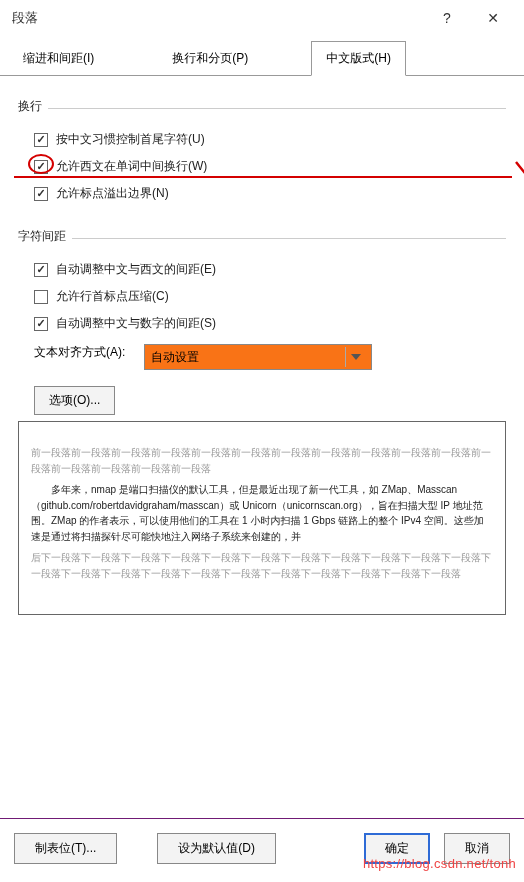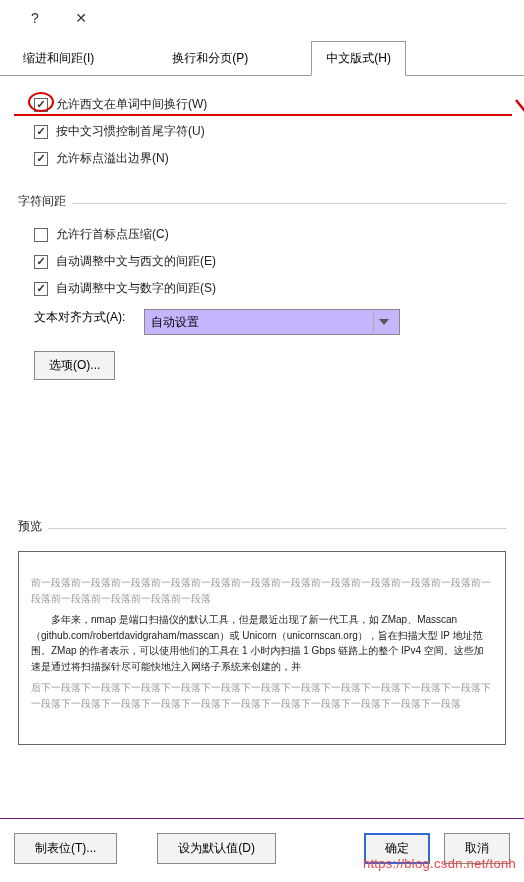--- a/index.html
+++ b/index.html
@@ -76,26 +76,26 @@
     .red-check {
       position: absolute; right: -42px; top: -10px;
       width: 34px; height: 28px;
     }
     .field-row {
       display: flex; align-items: flex-start;
       margin: 12px 0 10px 0;
     }
     .field-label { width: 110px; }
     .select {
-      width: 256px; height: 26px;
+      width: 228px; height: 26px;
       border: 1px solid #888;
       display: flex; align-items: center;
       padding: 0 6px;
       justify-content: space-between;
-      background: #c4b5fd;
+      background: #f97316;
     }
     .select .caret {
       width: 20px; height: 20px;
       border-left: 1px solid #aaa;
       display: flex; align-items: center; justify-content: center;
     }
     .btn-small {
       border: 1px solid #888;
       padding: 5px 14px;
       background: #f3f3f3;
@@ -135,20 +135,21 @@
       color: #ef4444; font-size: 13px; letter-spacing: 0.3px;
       pointer-events: none;
     }
     .group-header { display: flex; align-items: center; }
     .group-header .line { flex:1; border-top:1px solid #ccc; margin-left:6px; margin-top:2px; }
   </style>
 </head>
 <body>
 
 <div class="titlebar">
+  <span class="title">段落</span>
   <div class="btn">
       <span>?</span>
     </div>
   <div class="btn">
       <span>✕</span>
     </div>
 </div>
 
 <div class="tabs">
   <div class="tab">
@@ -157,52 +158,56 @@
   <div class="tab">
     <span>换行和分页(P)</span>
   </div>
   <div class="tab active">
     <span>中文版式(H)</span>
   </div>
 </div>
 
 <div class="panel">
 
+  <div class="group-header">
+    <div class="group-title">换行</div>
+    <div class="line"></div>
+  </div>
   <div class="group-body">
+    <div class="chk-row">
+      <div class="chk checked"></div>
+      <span class="chk-label">按中文习惯控制首尾字符(U)</span>
+    </div>
     <div class="chk-row underlined">
       <div class="red-circle"></div>
       <div class="chk checked"></div>
       <span class="chk-label">允许西文在单词中间换行(W)</span>
       <div class="red-under"></div>
       <svg class="red-check" viewBox="0 0 34 28">
         <path d="M2 14 L10 24 L32 2" stroke="#d40000" stroke-width="2.5" fill="none"></path>
       </svg>
     </div>
     <div class="chk-row">
       <div class="chk checked"></div>
-      <span class="chk-label">按中文习惯控制首尾字符(U)</span>
-    </div>
-    <div class="chk-row">
-      <div class="chk checked"></div>
       <span class="chk-label">允许标点溢出边界(N)</span>
     </div>
   </div>
 
   <div class="group-header" style="margin-top:18px;">
     <div class="group-title">字符间距</div>
     <div class="line"></div>
   </div>
   <div class="group-body">
     <div class="chk-row">
+      <div class="chk checked"></div>
+      <span class="chk-label">自动调整中文与西文的间距(E)</span>
+    </div>
+    <div class="chk-row">
       <div class="chk"></div>
       <span class="chk-label">允许行首标点压缩(C)</span>
-    </div>
-    <div class="chk-row">
-      <div class="chk checked"></div>
-      <span class="chk-label">自动调整中文与西文的间距(E)</span>
     </div>
     <div class="chk-row">
       <div class="chk checked"></div>
       <span class="chk-label">自动调整中文与数字的间距(S)</span>
     </div>
 
     <div class="field-row">
       <span class="field-label">文本对齐方式(A):</span>
       <div class="select">
         <span>自动设置</span>
@@ -212,24 +217,20 @@
             </svg>
         </span>
       </div>
     </div>
 
     <div class="btn-small">
       <span>选项(O)...</span>
     </div>
   </div>
 
-  <div class="group-header" style="margin-top:130px;">
-    <div class="group-title">预览</div>
-    <div class="line"></div>
-  </div>
   <div class="preview-box">
     <div>前一段落前一段落前一段落前一段落前一段落前一段落前一段落前一段落前一段落前一段落前一段落前一段落前一段落前一段落前一段落前一段落</div>
     <div class="mid">　　多年来，nmap 是端口扫描仪的默认工具，但是最近出现了新一代工具，如 ZMap、Masscan（github.com/robertdavidgraham/masscan）或 Unicorn（unicornscan.org），旨在扫描大型 IP 地址范围。ZMap 的作者表示，可以使用他们的工具在 1 小时内扫描 1 Gbps 链路上的整个 IPv4 空间。这些加速是通过将扫描探针尽可能快地注入网络子系统来创建的，并</div>
     <div>后下一段落下一段落下一段落下一段落下一段落下一段落下一段落下一段落下一段落下一段落下一段落下一段落下一段落下一段落下一段落下一段落下一段落下一段落下一段落下一段落下一段落下一段落</div>
   </div>
 
 </div>
 
 <div class="footer">
   <div class="dlg-btn" style="margin-left:0;">

